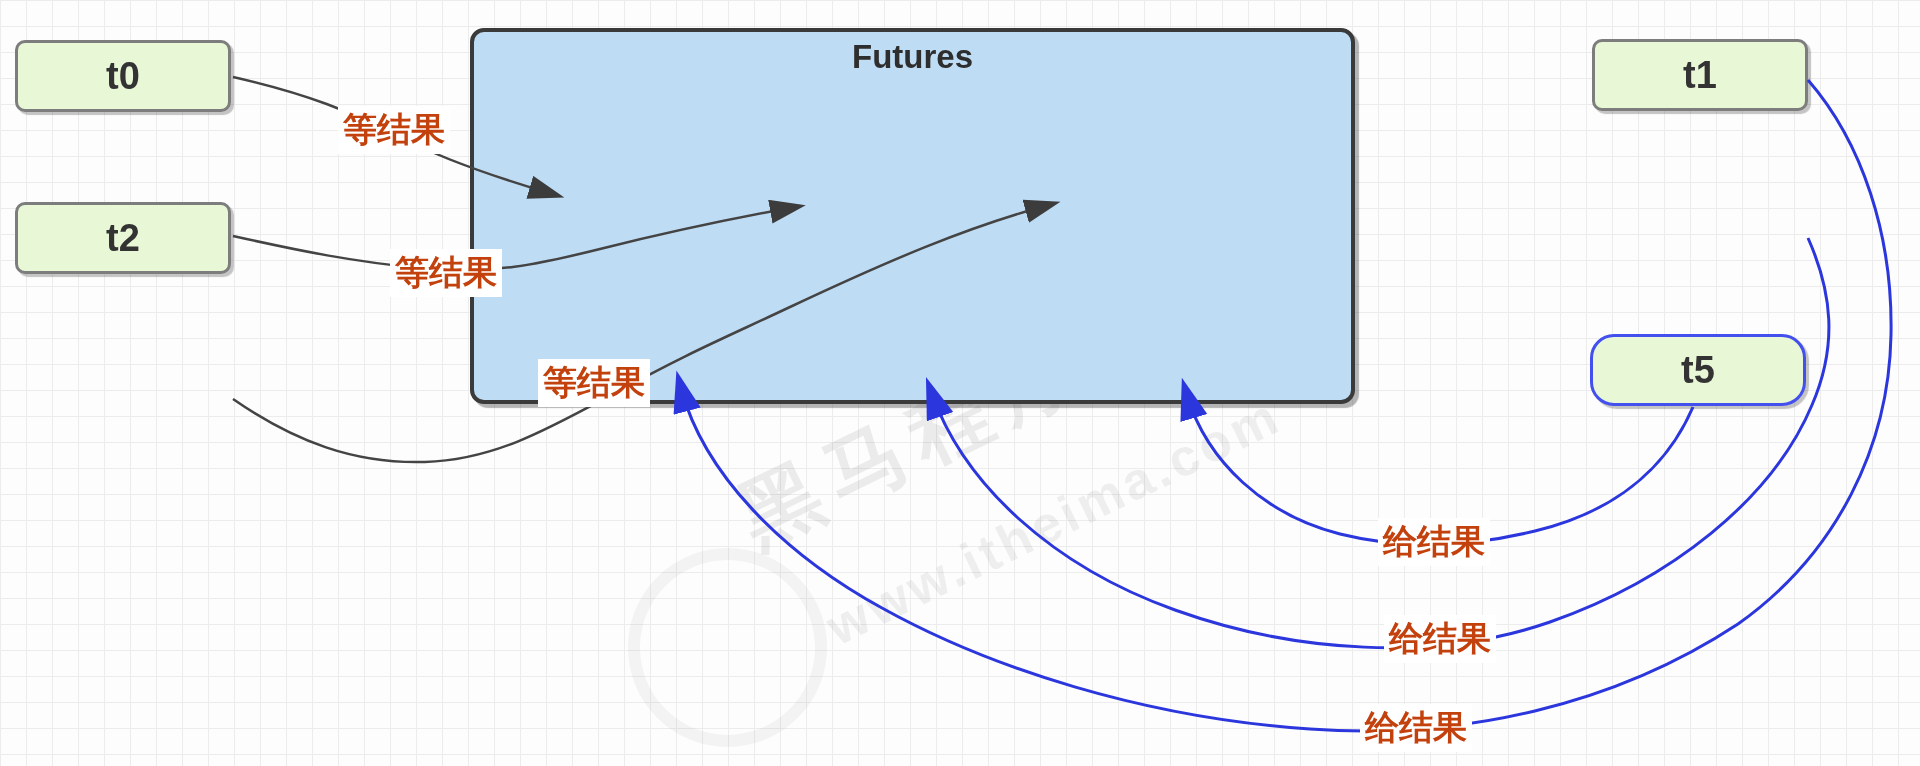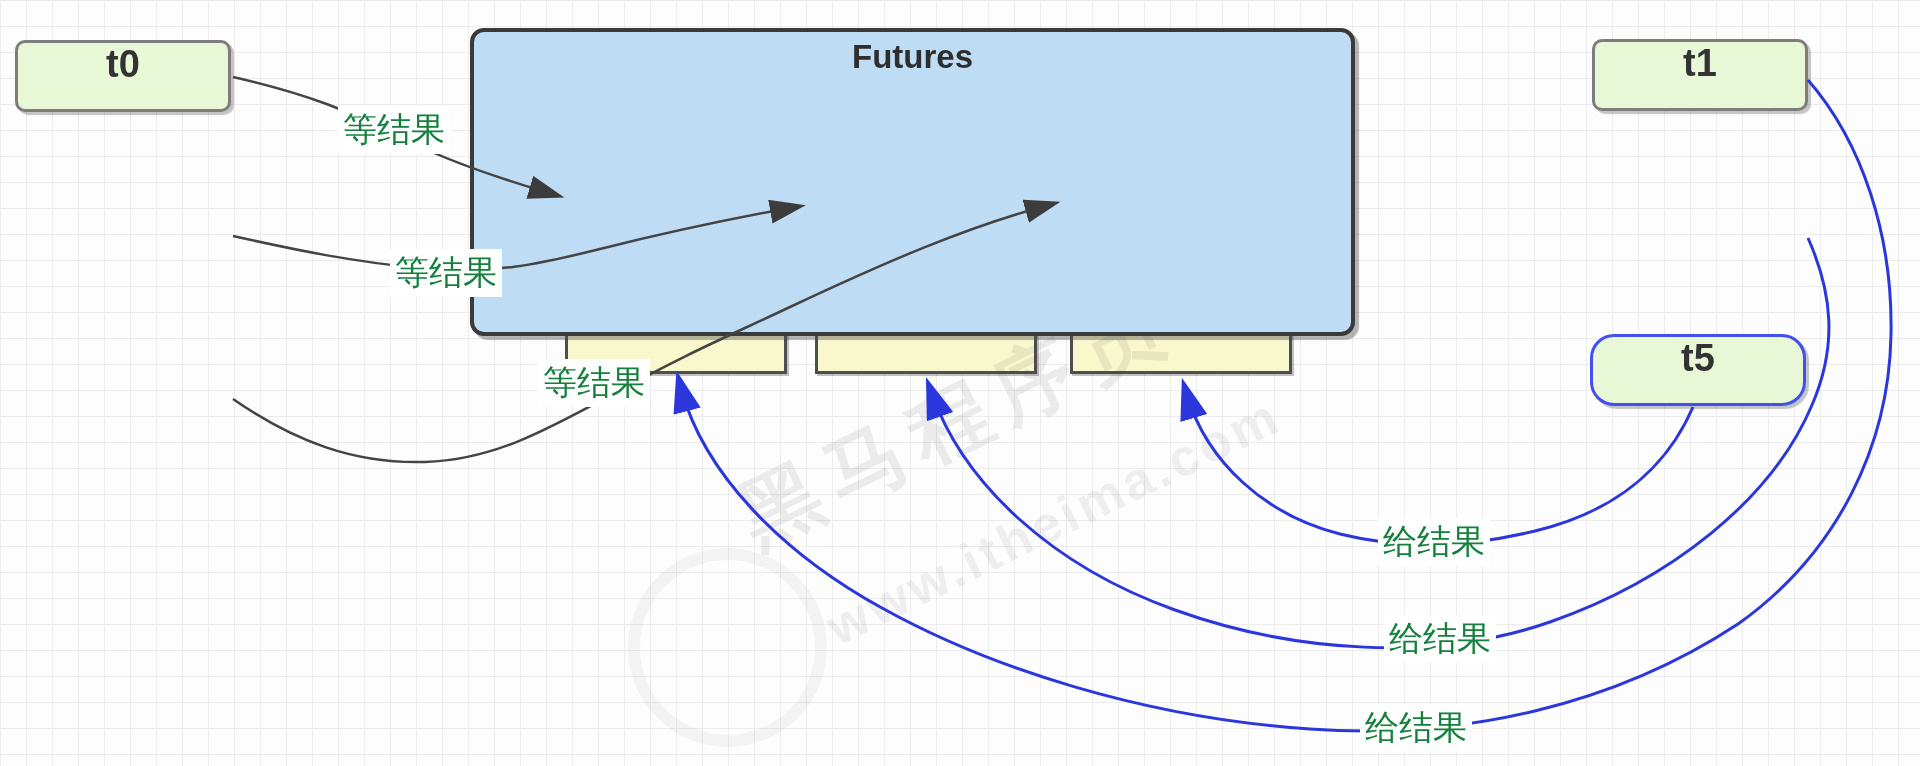--- a/index.html
+++ b/index.html
@@ -19,32 +19,32 @@
     transform:rotate(-26deg);transform-origin:left center;}
   #wm-url{left:830px;top:600px;font-size:52px;letter-spacing:4px;color:rgba(60,60,60,0.08);
     transform:rotate(-26deg);transform-origin:left center;}
   #wm-circle{left:628px;top:548px;width:175px;height:175px;border-radius:50%;
     border:12px solid rgba(60,60,60,0.05);}
   
   .tbox{
     position:absolute;z-index:2;width:216px;height:72px;
     background:#e8f8d7;border:3px solid #7d7d7d;border-radius:10px;
     box-shadow:3px 3px 1px rgba(90,90,90,0.35);
-    display:flex;justify-content:center;
+    display:flex;align-items:center;justify-content:center;
     font-size:38px;font-weight:bold;color:#333;box-sizing:border-box;
   }
   #t0{left:15px;top:40px;}
   #t2{left:15px;top:202px;}
   #t4{left:15px;top:361px;}
   #t1{left:1592px;top:39px;}
   #t3{left:1590px;top:202px;}
   #t5{left:1590px;top:334px;border-color:#4350ee;border-radius:24px;}
   
   #futures{
-    position:absolute;z-index:2;left:470px;top:28px;width:885px;height:308px;
+    position:absolute;z-index:2;left:470px;top:28px;width:885px;height:376px;
     background:#bfdcf5;border:4px solid #3a3a3a;border-radius:14px;
     box-shadow:4px 4px 1px rgba(70,70,70,0.4);box-sizing:border-box;
   }
   #futures-title{
     position:absolute;left:0;top:6px;width:100%;text-align:center;
     font-size:33px;font-weight:bold;color:#2e2e2e;
   }
   .col{position:absolute;top:0;left:0;}
   .idbox{
     position:absolute;width:222px;height:56px;left:0;
@@ -71,40 +71,43 @@
   #col1 .idbox,#col1 .gores{left:565px;}
   #col2 .idbox,#col2 .gores{left:815px;}
   #col3 .idbox,#col3 .gores{left:1070px;}
   .idbox{top:91px;}
   .gores{top:168px;height:206px;}
   
   #arrows{position:absolute;left:0;top:0;z-index:3;pointer-events:none;}
   
   .flabel{
     position:absolute;z-index:4;background:#ffffff;padding:1px 5px;
-    font-size:34px;font-weight:normal;color:#15803d;white-space:nowrap;
+    font-size:34px;font-weight:bold;color:#c2410c;white-space:nowrap;
   }
   #wait1{left:338px;top:106px;}
   #wait2{left:390px;top:249px;}
   #wait3{left:538px;top:359px;}
   #give1{left:1378px;top:518px;}
   #give2{left:1384px;top:615px;}
   #give3{left:1360px;top:704px;}
 </style>
 </head>
 <body>
 
 <div id="canvas">
 
   <div class="wm" id="wm-brand">黑马程序员</div>
   <div class="wm" id="wm-url">www.itheima.com</div>
   <div class="wm" id="wm-circle"></div>
 
   <div class="tbox" id="t0">
     <span>t0</span>
+  </div>
+  <div class="tbox" id="t2">
+    <span>t2</span>
   </div>
 
   <div class="tbox" id="t1">
     <span>t1</span>
   </div>
   <div class="tbox" id="t5">
     <span>t5</span>
   </div>
 
   <div id="futures">

